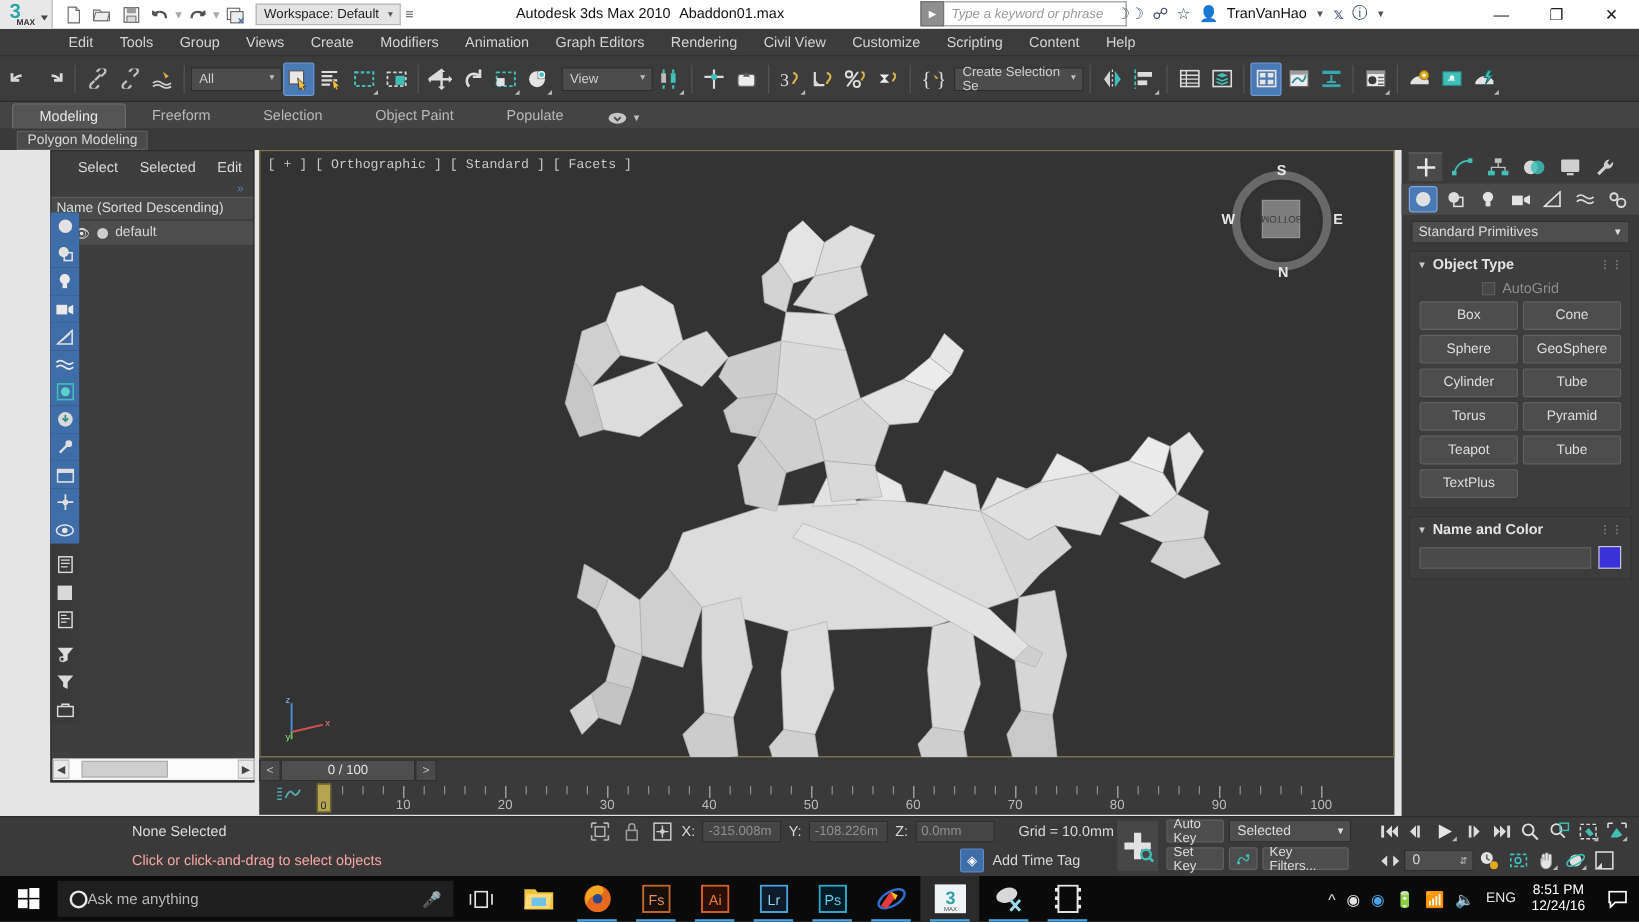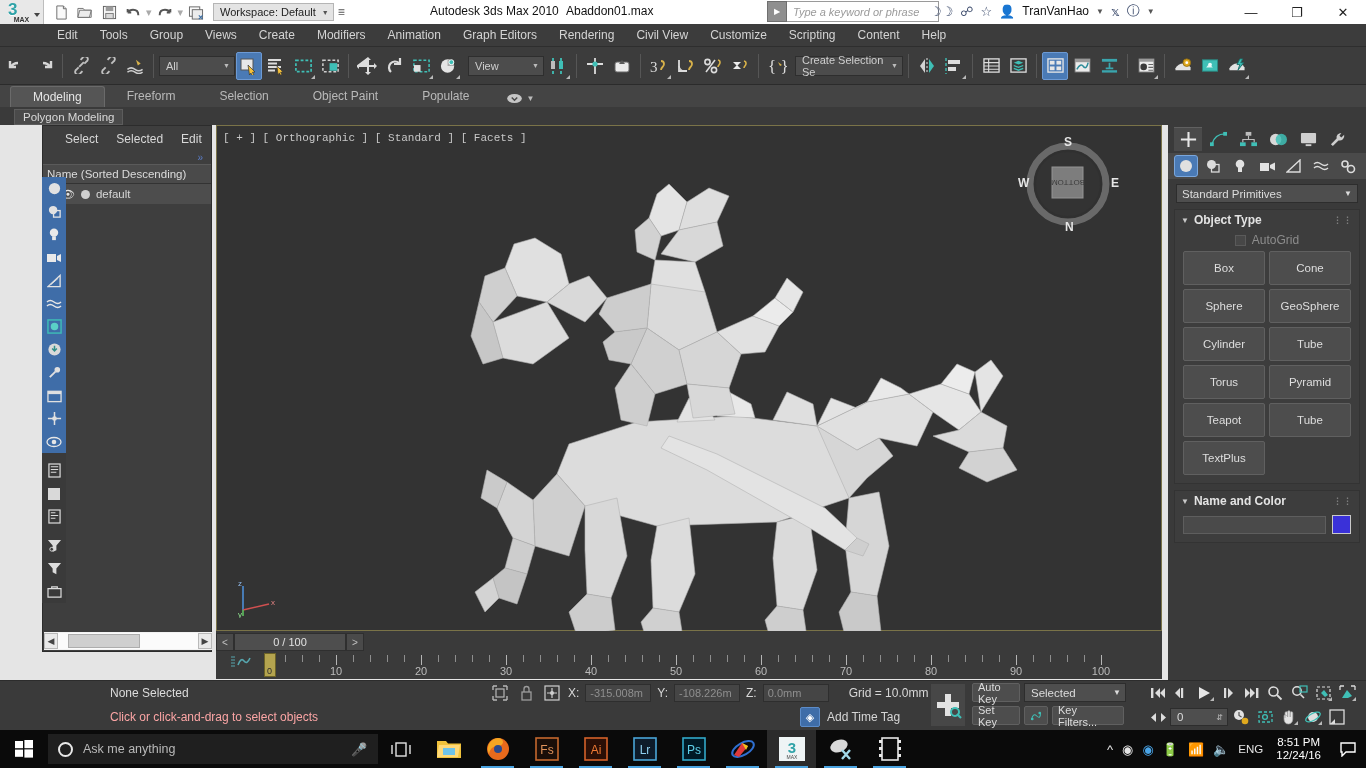--- a/index.html
+++ b/index.html
@@ -119,21 +119,21 @@
   .cp-combo { margin:5px 8px 0 8px; height:19px; background:#4e4e4e; border:1px solid #2d2d2d;
      display:flex; align-items:center; justify-content:space-between; padding:0 5px; font-size:11.5px; color:#dcdcdc; }
   .rollout { margin:6px 6px 0 6px; background:#3d3d3d; border:1px solid #333; }
   .ro-head { height:20px; display:flex; align-items:center; gap:5px; padding:0 6px; font-size:12px;
      font-weight:bold; color:#e3e3e3; }
   .ro-head .tri { font-size:8px; color:#c9c9c9; }
   .ro-head .grip { margin-left:auto; color:#7e7e7e; font-size:9px; letter-spacing:1px; }
   .autogrid { display:flex; align-items:center; gap:6px; justify-content:center; font-size:12px; color:#8d8d8d; padding:3px 0 4px 0; }
   .autogrid .cb { width:11px;height:11px;background:#474747; border:1px solid #5a5a5a; }
   .btngrid { display:grid; grid-template-columns:1fr 1fr; gap:4px; padding:0 8px 8px 8px; }
-  .objbtn { height:34px; background:#4d4d4d; border:1px solid #606060; border-radius:2px; font-size:11.5px;
+  .objbtn { height:24px; background:#4d4d4d; border:1px solid #606060; border-radius:2px; font-size:11.5px;
      color:#dedede; display:flex; align-items:center; justify-content:center; }
   .namerow { display:flex; align-items:center; gap:6px; padding:4px 8px 8px 8px; }
   .namefield { flex:1; height:18px; background:#4a4a4a; border:1px solid #5e5e5e; }
   .colorswatch { width:19px;height:19px; background:#3a31d8; border:1px solid #c9c9c9; }
 
   
   .statusbar { position:absolute; left:0; top:680px; width:1366px; height:50px; background:#3a3a3a;
      border-top:1px solid #2c2c2c; }
   .mini-listener { position:absolute; left:0; top:2px; width:104px; height:44px; }
   .ml-top { height:20px; background:#e8d0d0; border:1px solid #9a9a9a; }
@@ -156,21 +156,21 @@
   .kbtn { height:19px; background:#4d4d4d; border:1px solid #606060; border-radius:2px; font-size:11px;
      color:#dcdcdc; display:flex;align-items:center;justify-content:center; padding:0 5px; }
   .kcombo { height:19px; background:#4e4e4e; border:1px solid #2d2d2d; display:flex; align-items:center;
      justify-content:space-between; padding:0 4px 0 6px; font-size:11.5px; color:#dcdcdc; }
   .navbtn { display:flex;align-items:center;justify-content:center; color:#d4d4d4; position:relative; }
 
   
   .taskbar { position:absolute; left:0; top:730px; width:1366px; height:38px; background:#0a0a0a;
      display:flex; align-items:center; }
   .startbtn { width:48px;height:38px; display:flex;align-items:center;justify-content:center; }
-  .cortana { width:330px; height:30px; background:#1f1f1f; display:flex; align-items:center; gap:10px; padding:0 10px; }
+  .cortana { width:330px; height:30px; background:#1f1f1f; display:flex; align-items:center; padding:0 10px; }
   .cortana .ring { width:15px;height:15px;border:2px solid #e8e8e8;border-radius:50%; }
   .cortana .ph { color:#b9b9b9; font-size:12.5px; flex:1; }
   .cortana .mic { color:#c6c6c6; font-size:13px; }
   .tb-taskview { width:46px;height:38px;display:flex;align-items:center;justify-content:center;color:#e3e3e3;font-size:15px; }
   .tb-apps { display:flex; align-items:center; gap:0px; }
   .tb-app { width:49px;height:38px;display:flex;align-items:center;justify-content:center; position:relative; }
   .tb-app.run::after { content:''; position:absolute; bottom:0; left:8px; right:8px; height:2px; background:#4aa3e0; }
   .tb-app.act { background:#2b2b2b; }
   .tray { position:absolute; right:0; top:0; height:38px; display:flex; align-items:center; gap:9px; padding-right:4px; }
   .tray .ti { color:#e4e4e4; font-size:13px; }

